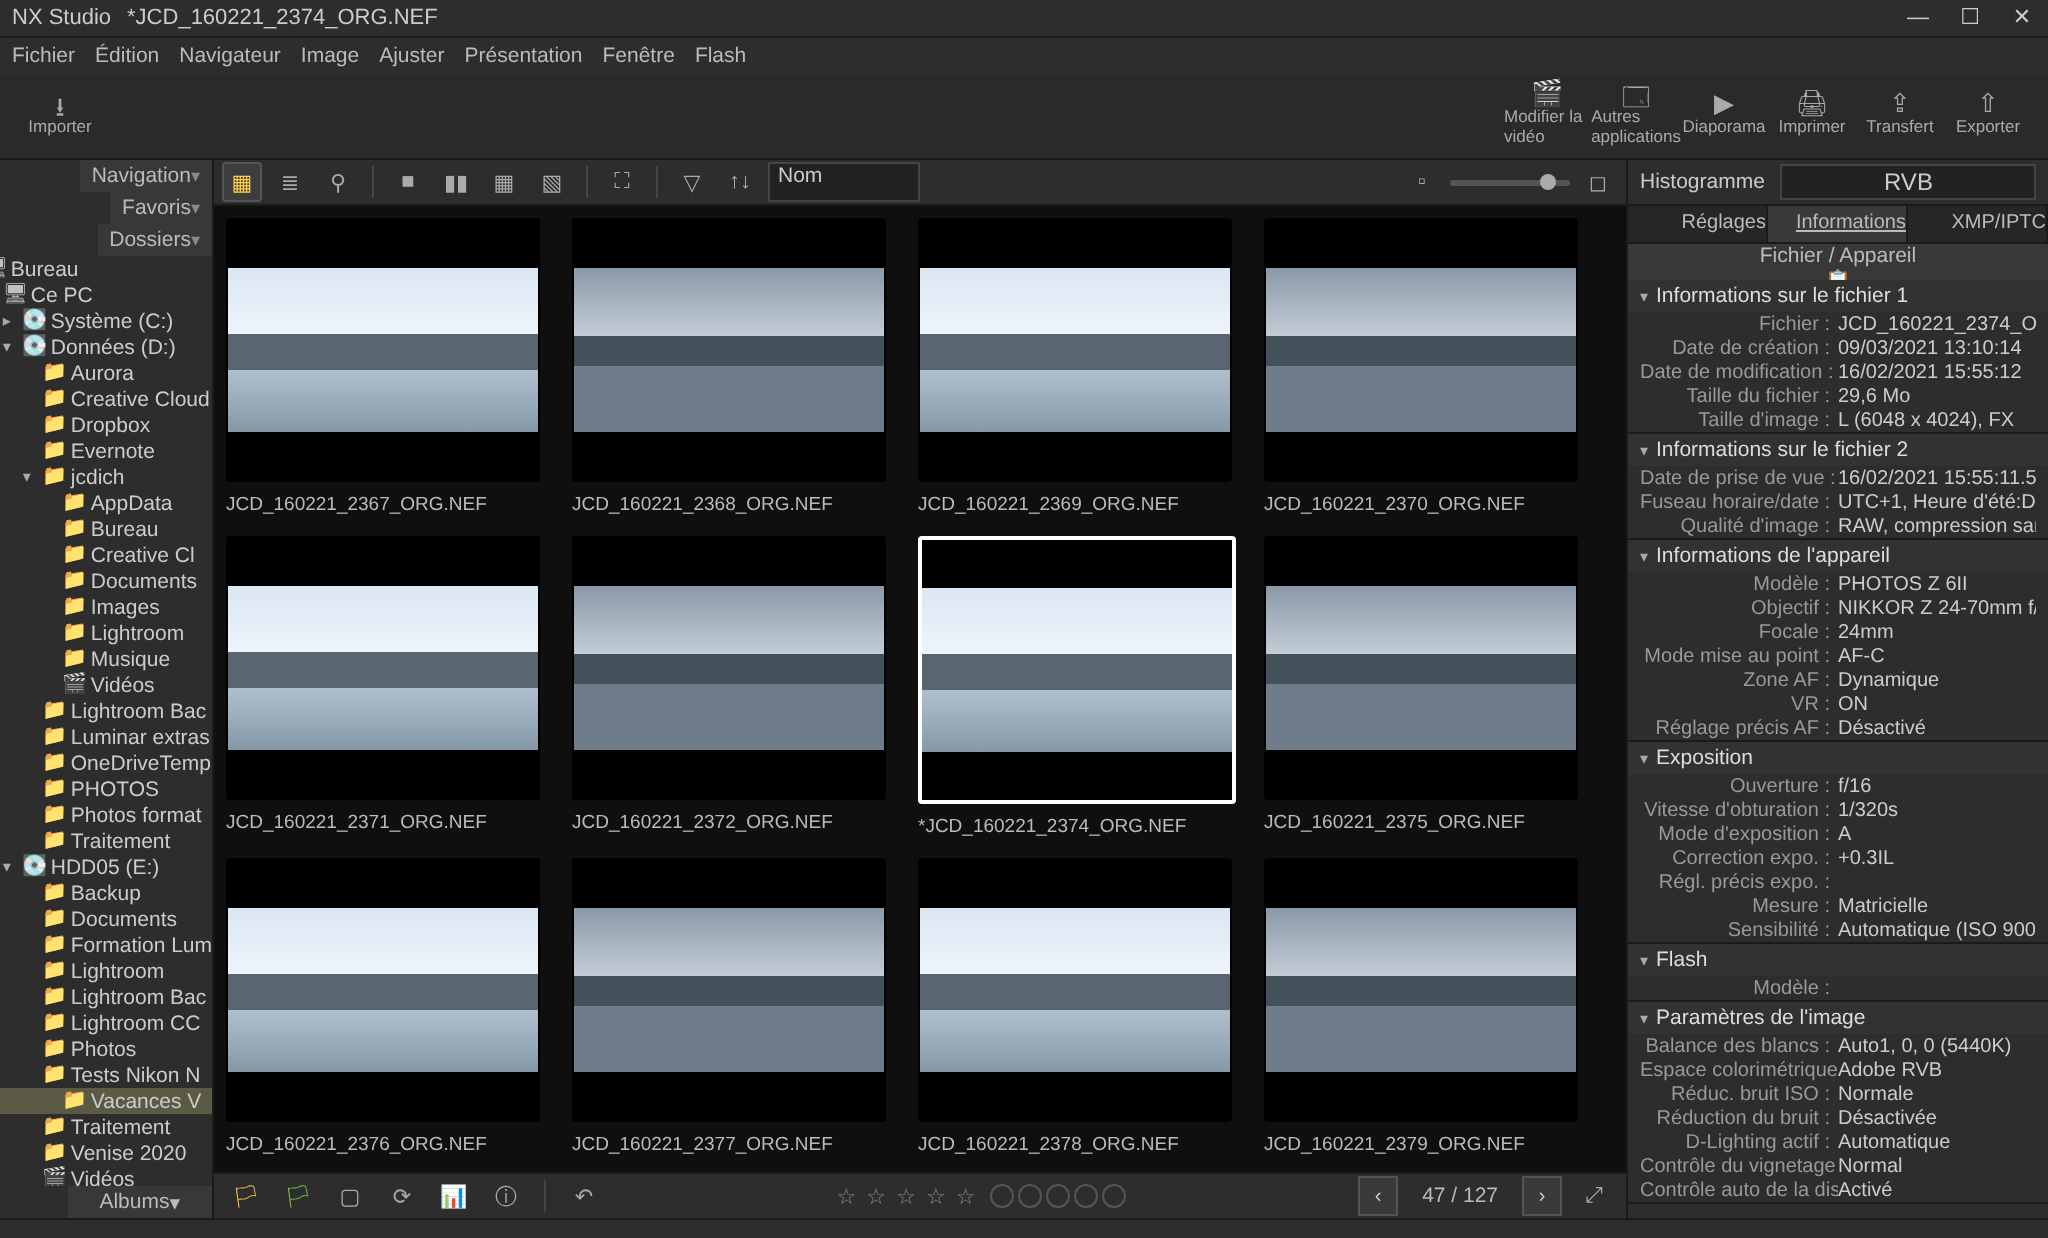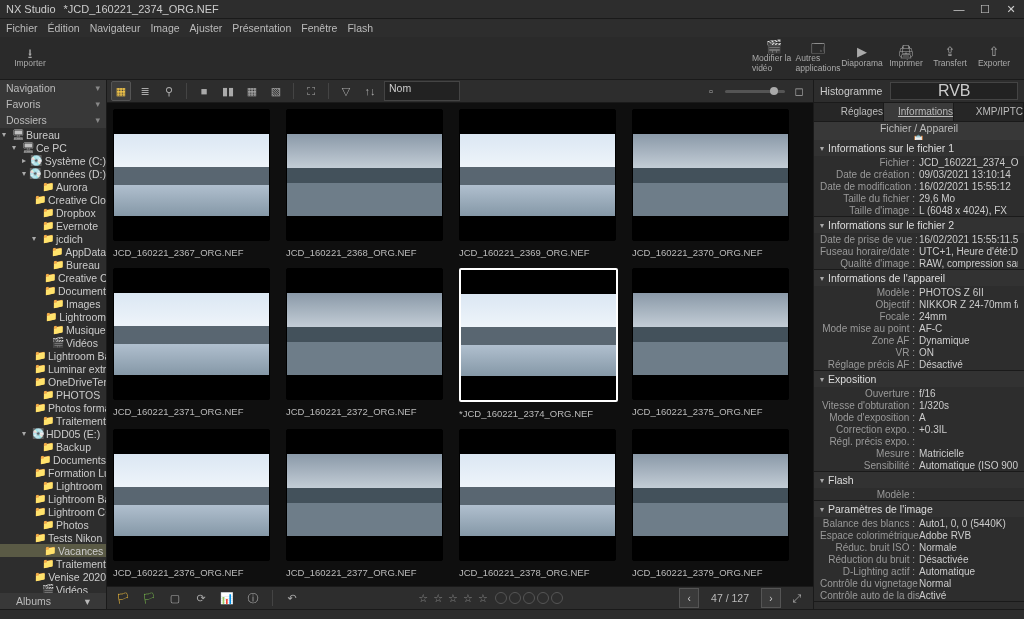--- a/index.html
+++ b/index.html
@@ -53,20 +53,21 @@
     height: calc(619px - 18px - 18px - 38px - 16px);
   }
   .left-panel {
     width: 106px;
     background: #2d2d2d;
     border-right: 1px solid #1a1a1a;
     display: flex;
     flex-direction: column;
     overflow: hidden;
     font-size: 10.5px;
+    align-items: flex-end;
   }
   .panel-header { display:flex; align-items:center; justify-content:space-between; height: 16px; background: #383838; padding: 0 6px; color: #bbb; font-size: 10.5px; }
   .panel-header .chev { font-size: 9px; color: #888;}
   .tree { overflow-y: auto; font-size: 10.5px; }
   .tree .node { display:flex; align-items:center; height: 13px; padding-left: 4px; white-space: nowrap; overflow:hidden; cursor:pointer; }
   .tree .node.lvl0 { padding-left: 2px; }
   .tree .node.lvl1 { padding-left: 12px; }
   .tree .node.lvl2 { padding-left: 22px; }
   .tree .node.lvl3 { padding-left: 32px; }
   .tree .node.lvl4 { padding-left: 42px; }
@@ -106,21 +107,21 @@
   .bottom-bar {
     display:flex; align-items:center; height:22px; background:#2d2d2d; border-top:1px solid #1a1a1a; padding:0 6px; gap:6px;
   }
   .stars { color:#888; font-size:11px; letter-spacing:1px;}
   .dot-row { display:flex; gap:2px;}
   .dot { width:10px; height:10px; border:1px solid #555; border-radius:50%;}
   .navarrow { width:18px; height:18px; display:flex; align-items:center; justify-content:center; background:#3a3a3a; border:1px solid #555; color:#ccc; cursor:pointer; font-size:10px;}
   .page-counter { margin:0 6px; color:#bbb; font-size:10.5px;}
   .right-panel { width:210px; background:#2d2d2d; display:flex; flex-direction:column; overflow:hidden; font-size:10.5px;}
   .right-header { display:flex; align-items:center; height:22px; background:#2d2d2d; border-bottom:1px solid #1a1a1a; padding:0 6px;}
-  .right-header .select { flex:1; background:#222; border:1px solid #444; color:#ccc; height:16px; text-align:center; line-height:16px; font-size:16px; margin-left:8px;}
+  .right-header .select { flex:1; background:#222; border:1px solid #444; color:#ccc; height:16px; text-align:center; line-height:16px; font-size:12px; margin-left:8px;}
   .tab-row { display:flex; height:18px; border-bottom:1px solid #1a1a1a;}
   .tab { flex:1; text-align:right; line-height:18px; font-size:10px; color:#bbb; background:#262626; cursor:pointer; border-right:1px solid #1a1a1a;}
   .tab.active { background:#3a3a3a;text-decoration:underline; }
   .subhdr { display:flex; align-items:center; justify-content:space-between; height:18px; background:#383838; padding:0 6px; color:#bbb; font-size:10.5px;flex-direction:column;}
   .meta-scroll { flex:1; overflow:auto; }
   .meta-group { border-bottom:1px solid #1a1a1a; }
   .meta-group-title { display:flex; align-items:center; height:16px; padding-left:6px; background:#323232; color:#ddd; font-size:10.5px;}
   .meta-group-title .chev { margin-right:4px; font-size:8px; color:#aaa;}
   .meta-row { display:flex; align-items:center; height:12px; padding:0 6px; font-size:10px; color:#ccc;}
   .meta-row .k { flex:0 0 95px; text-align:right; color:#999; padding-right:4px; white-space:nowrap; overflow:hidden;}

